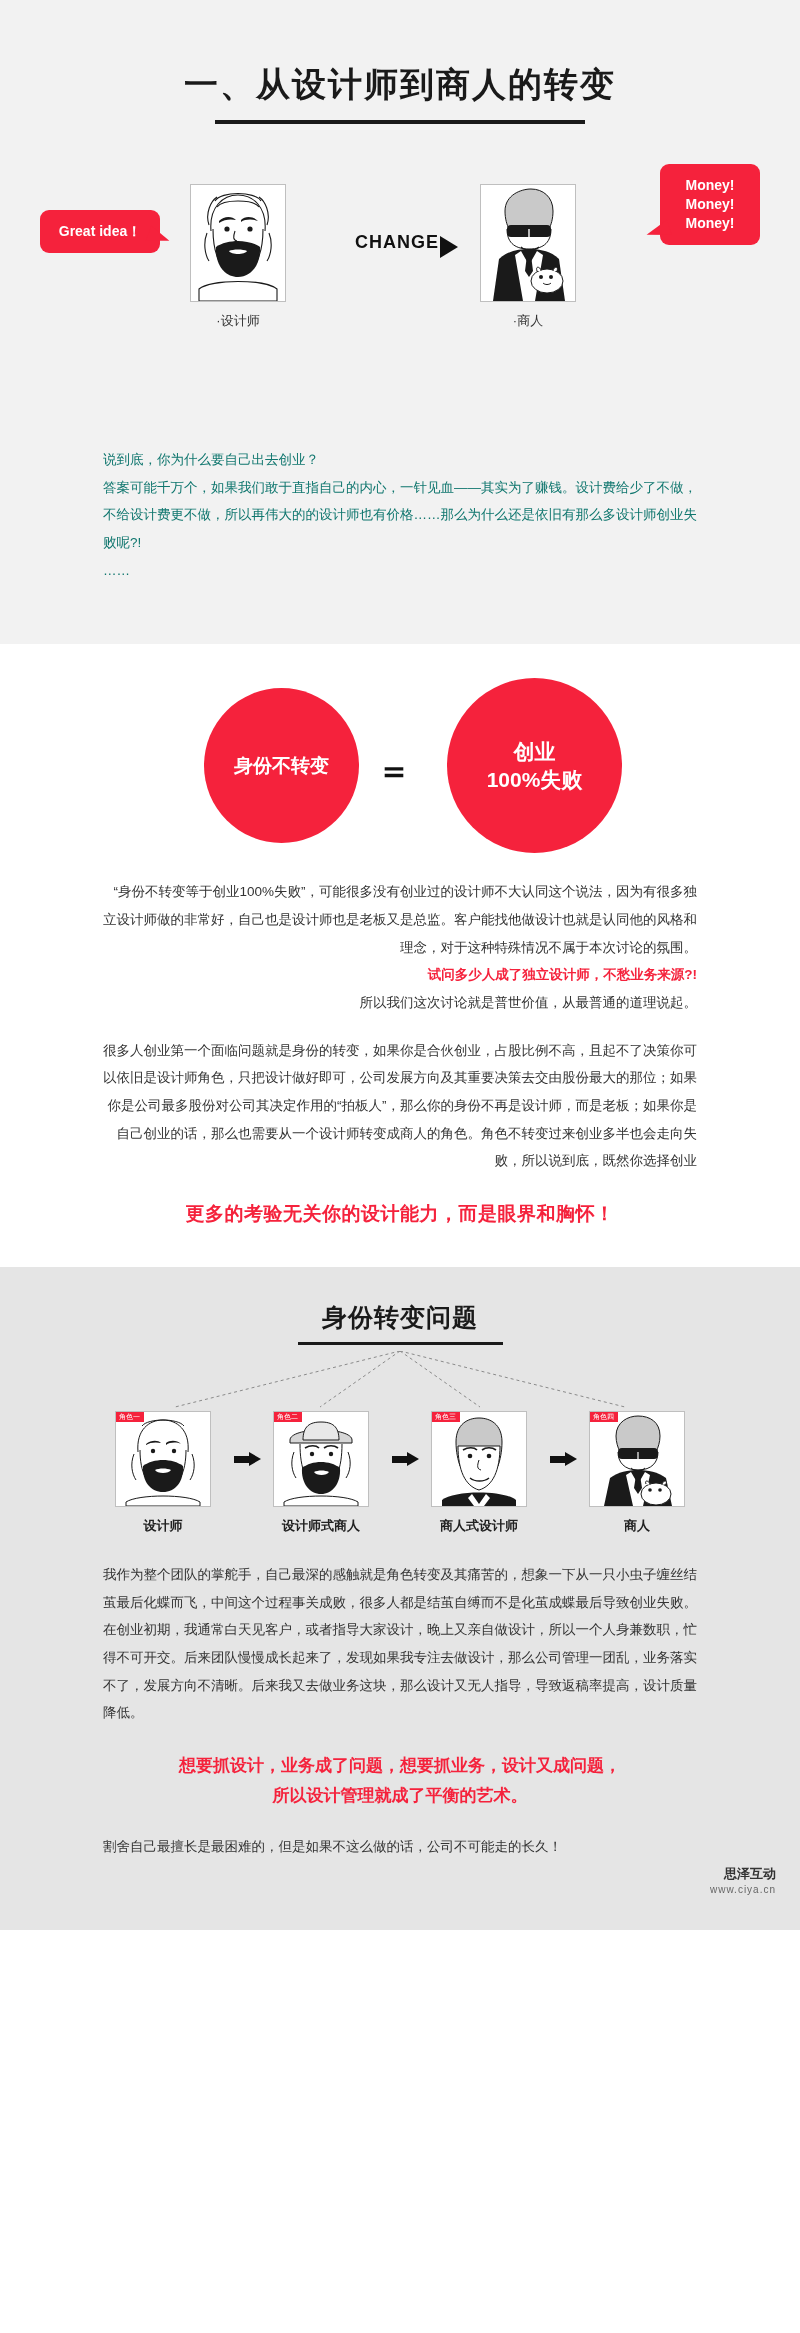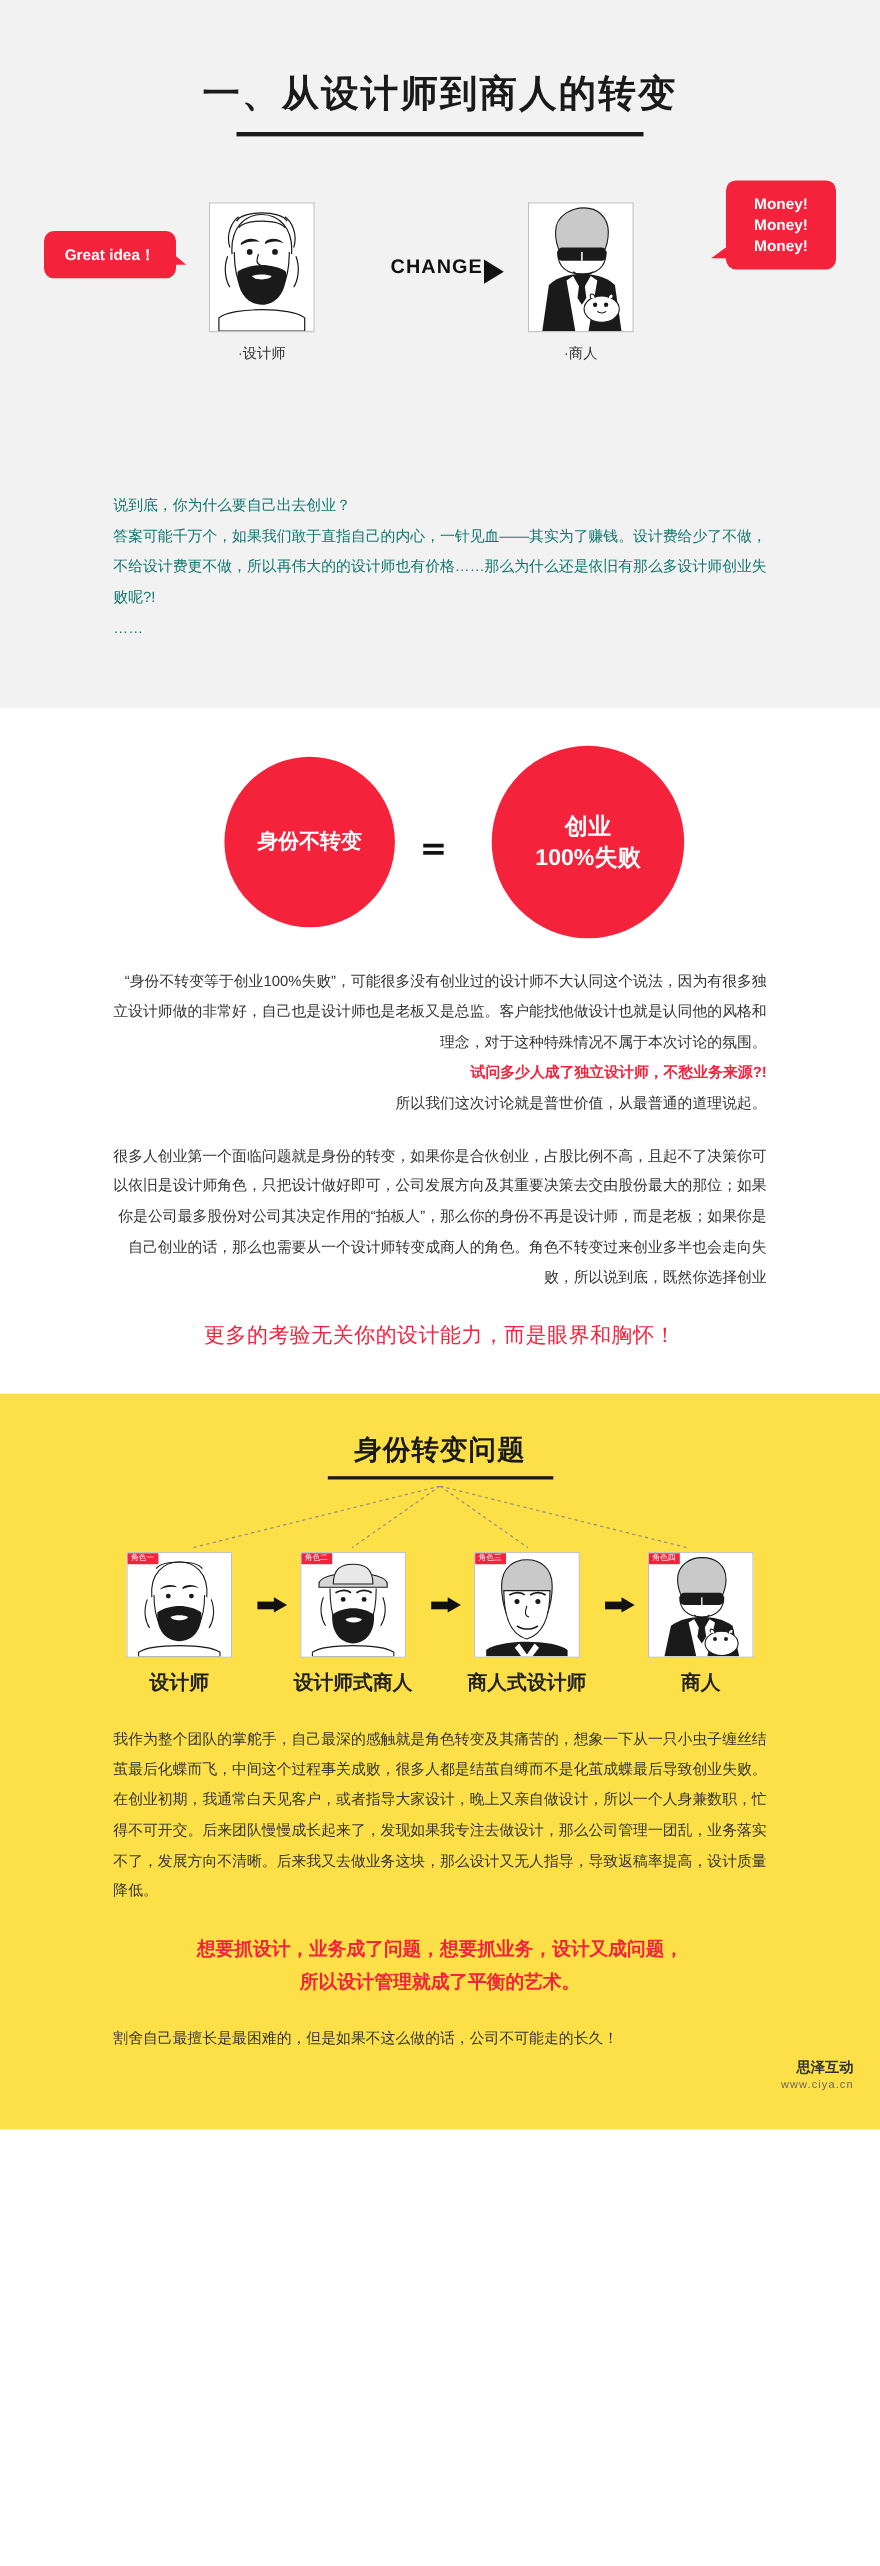--- a/index.html
+++ b/index.html
@@ -168,27 +168,27 @@
   .red-line {
     color: #f5223c;
     font-weight: bold;
   }
   .sec2-highlight {
     margin: 26px auto 10px auto;
     width: 700px;
     text-align: center;
     color: #f5223c;
     font-size: 19px;
-    font-weight: normal;
+    font-weight: bold;
     letter-spacing: 0.5px;
   }
 
   
   .sec3 {
-    background: #fde047;
+    background: #e5e5e5;
     padding: 34px 0 24px 0;
   }
   .sec3-title {
     text-align: center;
     font-size: 25px;
     font-weight: bold;
     color: #1a1a1a;
     letter-spacing: 1px;
   }
   .sec3-title .rule {
@@ -232,21 +232,21 @@
     left: -1px; top: -1px;
     background: #f5223c;
     color: #fff;
     font-size: 7px;
     padding: 2px 4px;
     z-index: 3;
     line-height: 1;
   }
   .stage-label {
     margin-top: 10px;
-    font-size: 18px;
+    font-size: 13px;
     font-weight: bold;
     color: #222;
   }
   .stage-arrow {
     width: 40px;
     display: flex;
     align-items: center;
     justify-content: center;
     height: 96px;
   }

